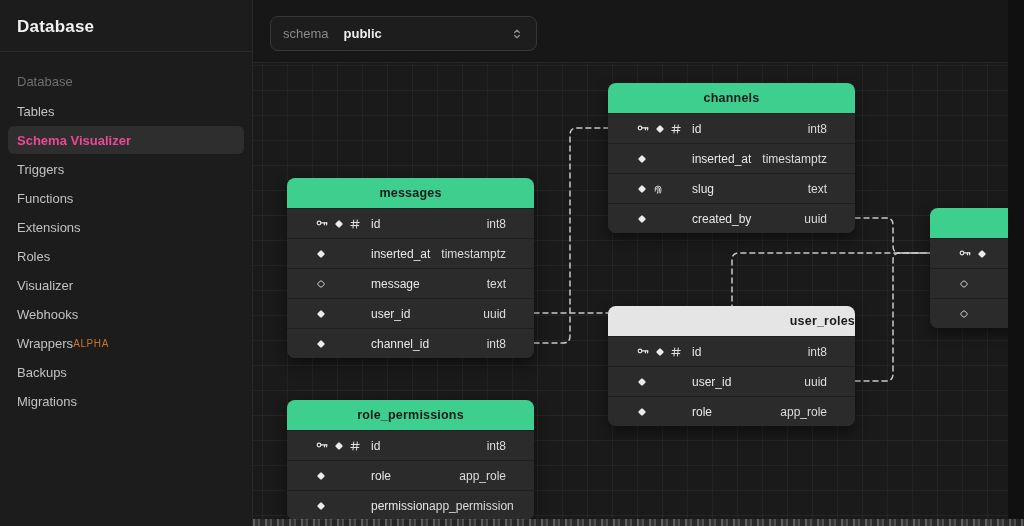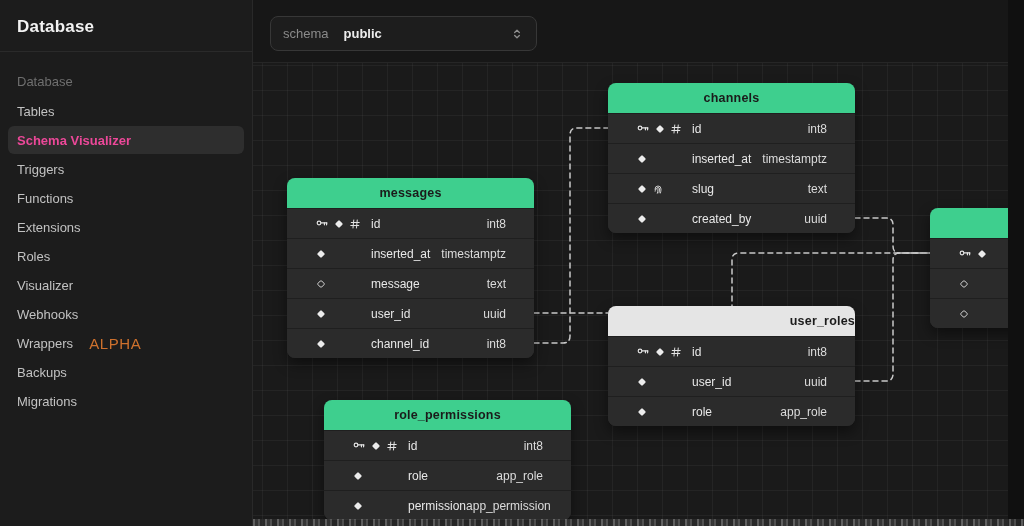--- a/index.html
+++ b/index.html
@@ -9,21 +9,21 @@
   
   #sidebar{position:absolute;left:0;top:0;width:253px;height:526px;background:#1c1c1c;
            border-right:1px solid #292929;box-sizing:border-box;}
   .sidebar-title{padding:17px 17px 14px;font-size:17px;font-weight:700;color:#f2f2f2;letter-spacing:.2px;}
   .sidebar-divider{height:1px;background:#2a2a2a;}
   .sidebar-section{padding:22px 17px 8px;color:#6f6f6f;font-size:13px;}
   .sidebar-items{padding:0 8px;}
   .sidebar-item{height:28px;display:flex;align-items:center;padding:0 9px;border-radius:6px;
                 font-size:13px;color:#c2c2c2;margin-bottom:1px;cursor:pointer;}
   .sidebar-item.active{background:#2e2e2e;color:#ec4899;font-weight:700;}
-  .badge-alpha{font-size:15px;margin-left:16px;letter-spacing:.6px;}
+  .badge-alpha{font-size:10px;margin-left:0;letter-spacing:.6px;}
 
   
   #main{position:absolute;left:253px;top:0;width:771px;height:526px;background:#171717;}
   #topbar{position:absolute;left:0;top:0;width:755px;height:62px;background:#171717;}
   .schema-select{position:absolute;left:17px;top:16px;width:267px;height:35px;border:1px solid #373737;
                  border-radius:8px;background:#1d1d1d;display:flex;align-items:center;box-sizing:border-box;
                  padding:0 12px;cursor:pointer;}
   .schema-label{color:#8a8a8a;font-size:13px;margin-right:15px;}
   .schema-value{color:#ececec;font-size:13px;font-weight:600;}
   .schema-chevron{margin-left:auto;display:flex;align-items:center;}
@@ -317,21 +317,21 @@
                 <svg width="12" height="12" viewBox="0 0 24 24">
                   <rect x="6.2" y="6.2" width="11.6" height="11.6" rx="2.2" transform="rotate(45 12 12)" fill="#ececec"></rect>
                 </svg>
               </span>
             </span>
     <span class="col-name">role</span>
     <span class="col-type">app_role</span>
   </div>
         </div>
   </div>
-      <div class="table-node" style="left: 34px; top: 337px; width: 247px; margin-left: 37px;">
+      <div class="table-node" style="left: 34px; top: 337px; width: 247px;">
     <div class="table-node-header" style="background: rgb(62, 207, 142);">
       <span class="table-title">role_permissions</span>
     </div>
     <div class="table-rows">
           <div class="table-row">
     <span class="col-icons">
               <span>
                 <svg width="14" height="13" viewBox="0 0 24 24" fill="none" stroke="#e3e3e3" stroke-width="2.2" stroke-linecap="round">
                   <circle cx="6.5" cy="11" r="3.4"></circle>
                   <path d="M10 11h11"></path>

